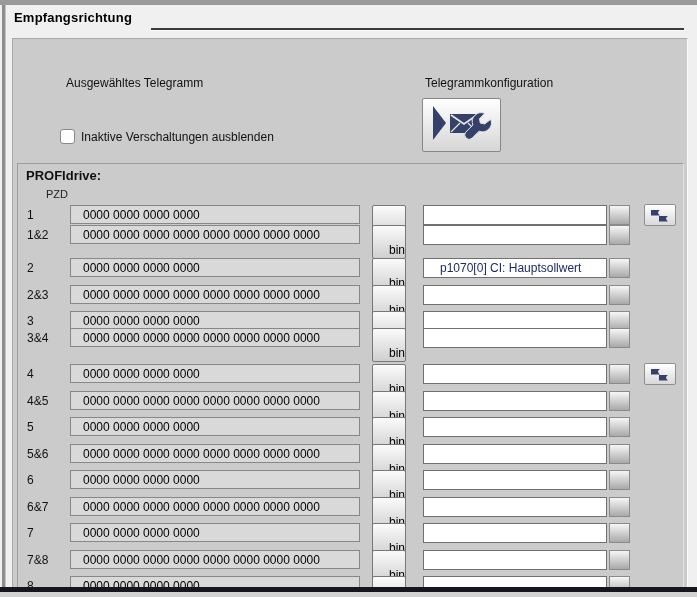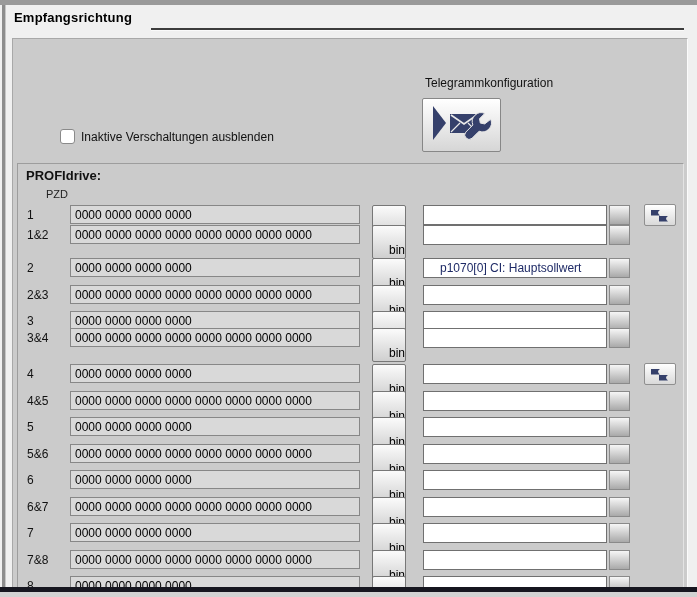--- a/index.html
+++ b/index.html
@@ -66,21 +66,21 @@
     box-sizing:border-box;
   }
   .pd-title{left:8px;top:4px;font-size:13px;font-weight:bold;}
   .pd-pzd{left:28px;top:24px;font-size:11px;color:#222;}
   
   .row{position:absolute;left:0;width:665px;height:20px;}
   .row-label{position:absolute;left:9px;top:3px;font-size:12px;color:#111;}
   .hexfield{
     position:absolute;left:52px;top:0;width:290px;height:19px;
     background:#d9d9d9;border:1px solid #878787;box-sizing:border-box;
-    font-size:12px;line-height:18px;padding-left:4px;color:#000;
+    font-size:12px;line-height:18px;padding-left:12px;color:#000;
     white-space:nowrap;overflow:hidden;
   }
   .binbtn{
     position:absolute;left:354px;top:0;width:34px;height:20px;
     background:linear-gradient(#fbfbfb,#cfcfcf);
     border:1px solid #777;border-radius:2px;box-sizing:border-box;
     font-family:"Liberation Sans",sans-serif;font-size:12px;line-height:16px;color:#000;
     padding:16px;cursor:pointer;
   }
   .sigfield{
@@ -106,20 +106,21 @@
 
 <div class="abs top-strip"></div>
 <div class="abs left-line"></div>
 <div class="abs left-line2"></div>
 
 <div class="abs title">Empfangsrichtung</div>
 <div class="abs title-line"></div>
 
 <div class="abs main-panel">
 
+  <div class="abs lbl lbl-telegram">Ausgewähltes Telegramm</div>
 
 
   <div class="abs checkbox"></div>
   <div class="abs lbl lbl-hide">Inaktive Verschaltungen ausblenden</div>
 
   <div class="abs lbl lbl-config">Telegrammkonfiguration</div>
 
   <button class="abs big-btn">
     <svg width="70" height="44" viewBox="0 0 70 44">
       <path d="M6,4 L6,38 L19,21 Z" fill="#35406b"></path>

